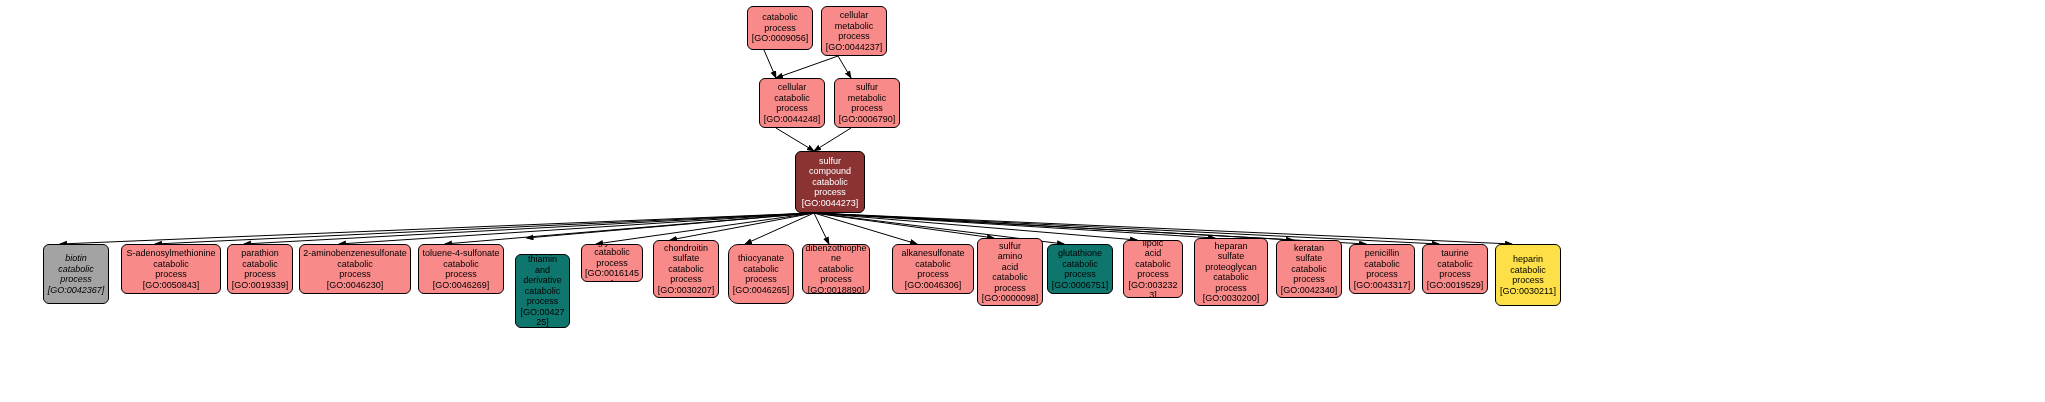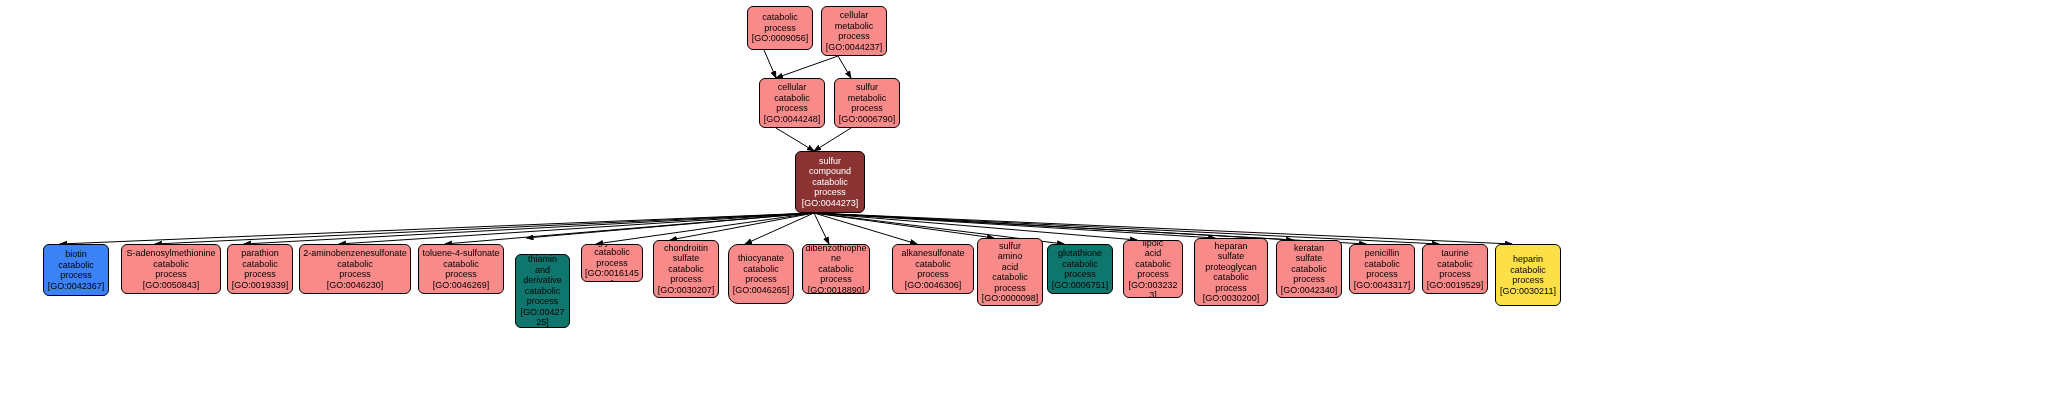--- a/index.html
+++ b/index.html
@@ -113,21 +113,21 @@
 process
 [GO:0006790]</span>
       </div>
       <div class="node focus" style="left: 779px; top: 151px; width: 70px; height: 62px; background: rgb(139, 50, 50);">
         <span class="lbl">sulfur
 compound
 catabolic
 process
 [GO:0044273]</span>
       </div>
-      <div class="node" style="left: 27px; top: 244px; width: 66px; height: 52px; background: #3b82f6;">
+      <div class="node" style="left: 27px; top: 244px; width: 66px; height: 60px; background: #a3a3a3; font-style: italic;">
         <span class="lbl">biotin
 catabolic
 process
 [GO:0042367]</span>
       </div>
       <div class="node" style="left: 105px; top: 244px; width: 100px; height: 50px; background: rgb(249, 138, 138);">
         <span class="lbl">S-adenosylmethionine
 catabolic
 process
 [GO:0050843]</span>

